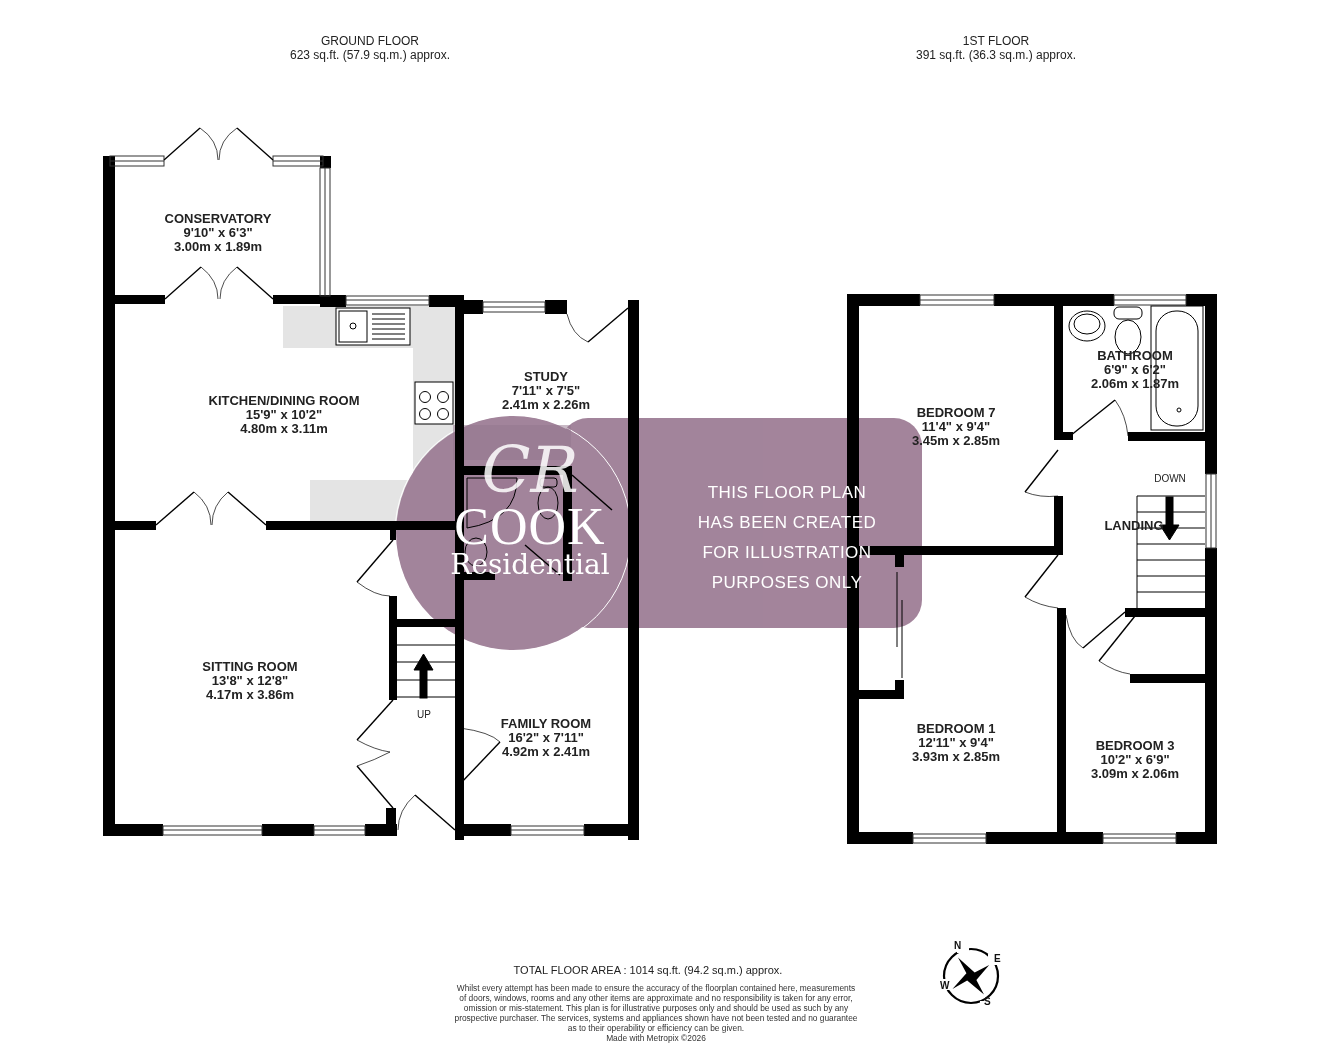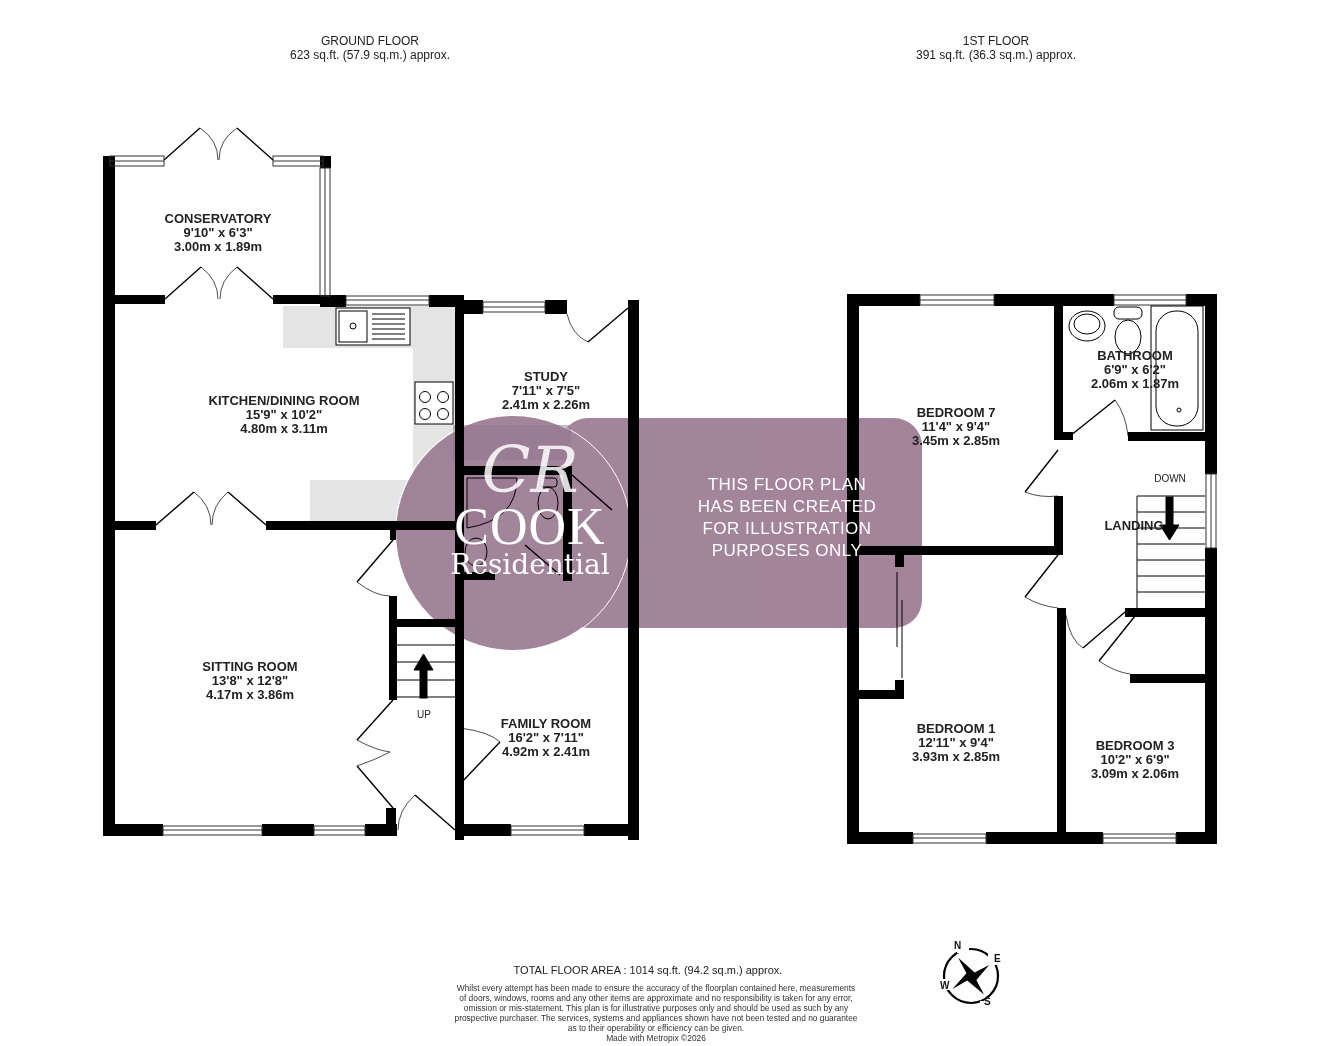--- a/index.html
+++ b/index.html
@@ -6,21 +6,21 @@
     body { width: 1320px; height: 1046px; position: relative; overflow: hidden; font-family: "Liberation Sans", sans-serif; color: #111; }
     .floor-heading { position: absolute; text-align: center; font-size: 12px; line-height: 14px; color: #222; }
     .plan-svg { position: absolute; left: 0; top: 0; width: 1320px; height: 1046px; }
     .room-label { position: absolute; text-align: center; font-weight: bold; font-size: 13px; line-height: 14px; color: #222; white-space: nowrap; transform: translateX(-50%); }
     .small-label { position: absolute; font-size: 10px; color: #222; transform: translateX(-50%); }
     .footer { position: absolute; left: 0; width: 1296px; text-align: center; }
     .total-area { top: 964px; font-size: 11px; color: #222; }
     .disclaimer { top: 983px; font-size: 8.4px; line-height: 10px; color: #333; padding-left: 8px; }
     .disclaimer .dl { display: block; }
     .watermark-text { position: absolute; text-align: center; color: #ffffff; font-size: 17px; line-height: 22px; letter-spacing: 0.5px; transform: translateX(-50%); white-space: nowrap; }
-    .wm-line { display: block; }
+    .wm-line { display: block; margin-top: 8px; }
   </style>
 </head>
 <body>
 
 <div class="floor-heading" style="left:220px; top:34px; width:300px;">
   <div>GROUND FLOOR</div>
   <div>623 sq.ft. (57.9 sq.m.) approx.</div>
 </div>
 <div class="floor-heading" style="left:866px; top:34px; width:260px;">
   <div>1ST FLOOR</div>

